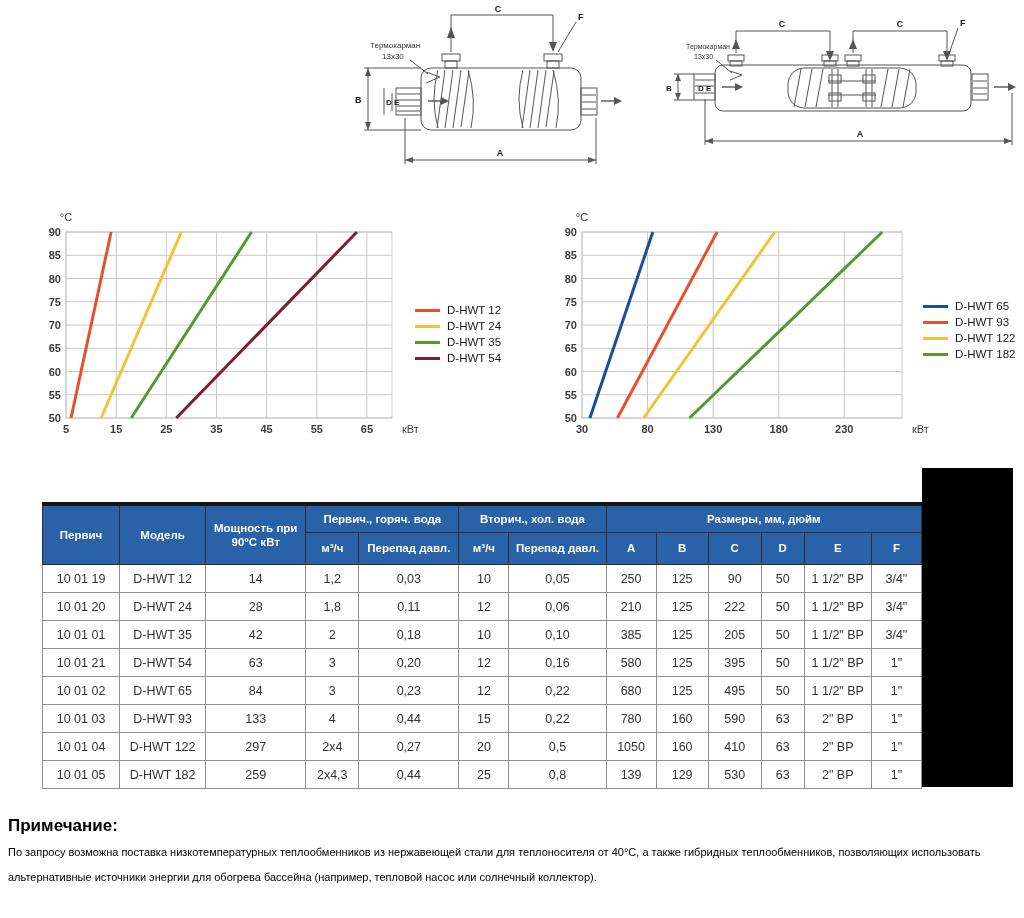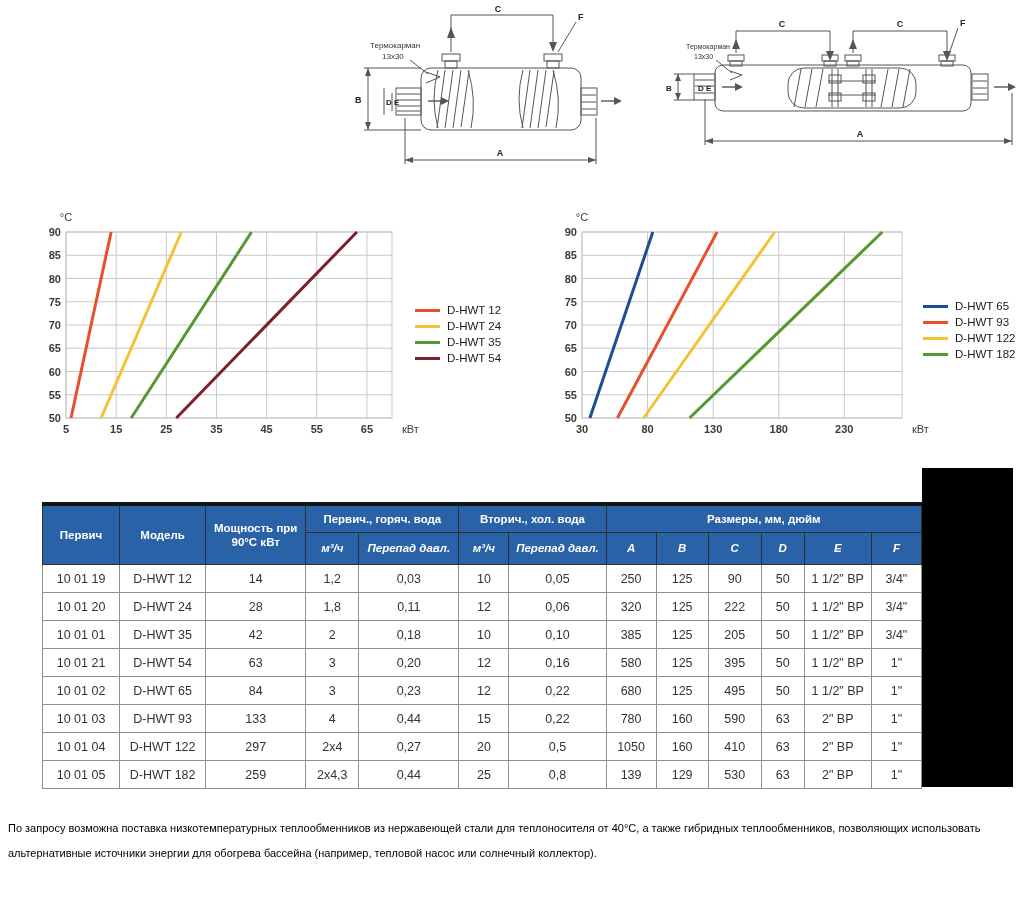--- a/index.html
+++ b/index.html
@@ -16,21 +16,21 @@
   .legend-row{display:flex;align-items:center;height:16px;}
   .legend-swatch{width:25px;height:3px;margin-right:7px;flex:0 0 auto;}
   .legend-label{font-size:11.5px;color:#1a1a1a;white-space:nowrap;}
   #spec-table{position:absolute;left:42px;top:502px;border-collapse:collapse;table-layout:fixed;
               width:880px;border-top:4px solid #141414;}
   #spec-table th{background:#2A62A8;color:#fff;font-size:11.5px;font-weight:bold;
                  border:1px solid #2f2f2f;padding:1px 2px;line-height:1.25;}
   #spec-table td{border:1px solid #8f8f8f;font-size:12.5px;color:#333;text-align:center;
                  padding:0 2px;white-space:nowrap;}
   #spec-table thead tr.r1 th{height:24px;}
-  #spec-table thead tr.r2 th{height:29px;font-style:italic;}
+  #spec-table thead tr.r2 th{height:29px;}
   #spec-table tbody tr{height:28px;}
   #redaction{position:absolute;left:922px;top:468px;width:91px;height:319px;background:#000;}
   #note{position:absolute;left:8px;top:816px;width:1012px;color:#000;}
   #note-title{font-size:17px;font-weight:bold;margin:0 0 4px 0;}
   #note-text{font-size:11px;line-height:25px;margin:0;}
 </style>
 </head>
 <body>
 
 <div id="page">
@@ -372,21 +372,21 @@
           <td>3/4"</td>
         </tr>
         <tr>
           <td>10 01 20</td>
           <td>D-HWT 24</td>
           <td>28</td>
           <td>1,8</td>
           <td>0,11</td>
           <td>12</td>
           <td>0,06</td>
-          <td>320</td>
+          <td>210</td>
           <td>125</td>
           <td>222</td>
           <td>50</td>
           <td>1 1/2" ВР</td>
           <td>3/4"</td>
         </tr>
         <tr>
           <td>10 01 01</td>
           <td>D-HWT 35</td>
           <td>42</td>
@@ -475,16 +475,17 @@
           <td>63</td>
           <td>2" ВР</td>
           <td>1"</td>
         </tr>
       </tbody>
   </table>
 
   <div id="redaction"></div>
 
   <div id="note">
+    <p id="note-title">Примечание:</p>
     <p id="note-text">По запросу возможна поставка низкотемпературных теплообменников из нержавеющей стали для теплоносителя от 40°С, а также гибридных теплообменников, позволяющих использовать альтернативные источники энергии для обогрева бассейна (например, тепловой насос или солнечный коллектор).</p>
   </div>
 
 </div>
 
 </body></html>

